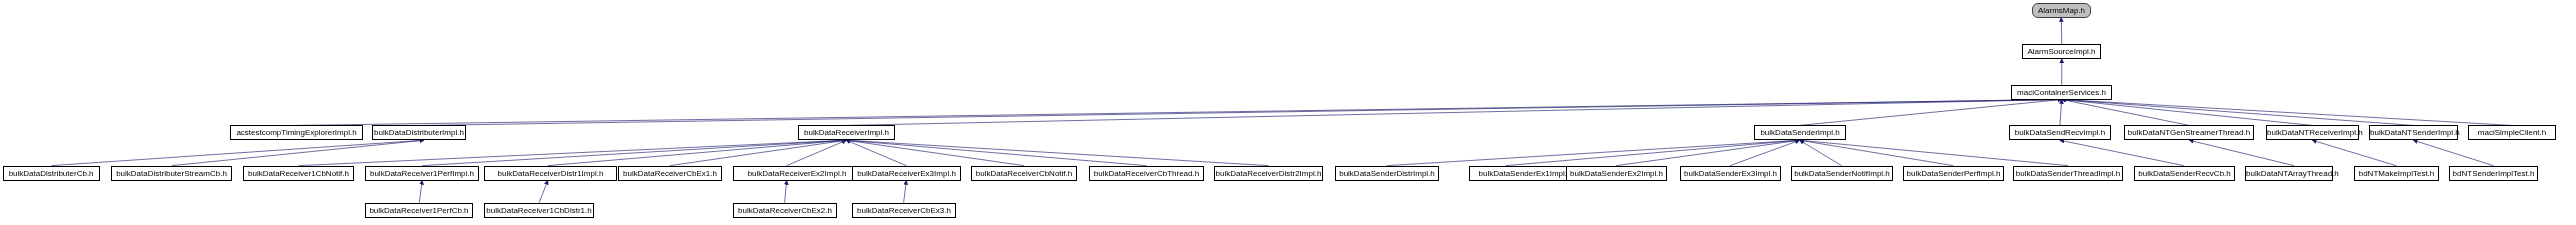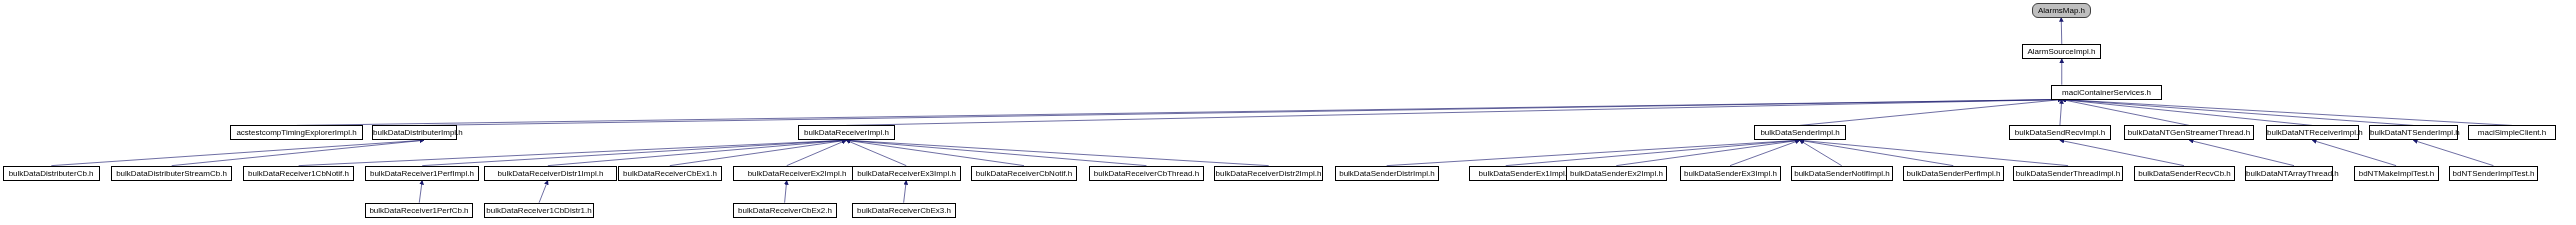--- a/index.html
+++ b/index.html
@@ -54,23 +54,23 @@
       <line x1="4336" y1="313" x2="4138" y2="265" stroke="#1a1a6e" stroke-width="1.2" marker-end="url(#ah)"></line>
       <line x1="4529" y1="313" x2="4370.5" y2="265" stroke="#1a1a6e" stroke-width="1.2" marker-end="url(#ah)"></line>
       <line x1="4713" y1="313" x2="4561.5" y2="265" stroke="#1a1a6e" stroke-width="1.2" marker-end="url(#ah)"></line>
       <line x1="792.5" y1="383" x2="798" y2="341" stroke="#1a1a6e" stroke-width="1.2" marker-end="url(#ah)"></line>
       <line x1="1019" y1="383" x2="1035.5" y2="341" stroke="#1a1a6e" stroke-width="1.2" marker-end="url(#ah)"></line>
       <line x1="1483" y1="383" x2="1487" y2="341" stroke="#1a1a6e" stroke-width="1.2" marker-end="url(#ah)"></line>
       <line x1="1708" y1="383" x2="1713" y2="341" stroke="#1a1a6e" stroke-width="1.2" marker-end="url(#ah)"></line>
     </svg>
 <div class="node root" style="left: 2032px; top: 2.6px; width: 59px; border-radius: 6px;">AlarmsMap.h</div>
     <div class="node" style="left: 2022px; top: 44px; width: 79px;">AlarmSourceImpl.h</div>
-    <div class="node" style="left: 2011px; top: 85px; width: 111px; margin-left: 40px;">maciContainerServices.h</div>
+    <div class="node" style="left: 2011px; top: 85px; width: 101px;">maciContainerServices.h</div>
     <div class="node" style="left: 230px; top: 125px; width: 133px;">acstestcompTimingExplorerImpl.h</div>
-    <div class="node" style="left: 372px; top: 125px; width: 85px;">bulkDataDistributerImpl.h</div>
+    <div class="node" style="left: 372px; top: 125px; width: 94px;">bulkDataDistributerImpl.h</div>
     <div class="node" style="left: 798px; top: 125px; width: 97px;">bulkDataReceiverImpl.h</div>
     <div class="node" style="left: 1754px; top: 125px; width: 92px;">bulkDataSenderImpl.h</div>
     <div class="node" style="left: 2009px; top: 125px; width: 102px;">bulkDataSendRecvImpl.h</div>
     <div class="node" style="left: 2124px; top: 125px; width: 130px;">bulkDataNTGenStreamerThread.h</div>
     <div class="node" style="left: 2266px; top: 125px; width: 93px;">bulkDataNTReceiverImpl.h</div>
     <div class="node" style="left: 2369px; top: 125px; width: 89px;">bulkDataNTSenderImpl.h</div>
     <div class="node" style="left: 2468px; top: 125px; width: 88px;">maciSimpleClient.h</div>
     <div class="node" style="left: 2.6px; top: 166px; width: 97px;">bulkDataDistributerCb.h</div>
     <div class="node" style="left: 111px; top: 166px; width: 121px;">bulkDataDistributerStreamCb.h</div>
     <div class="node" style="left: 243px; top: 166px; width: 111px;">bulkDataReceiver1CbNotif.h</div>

